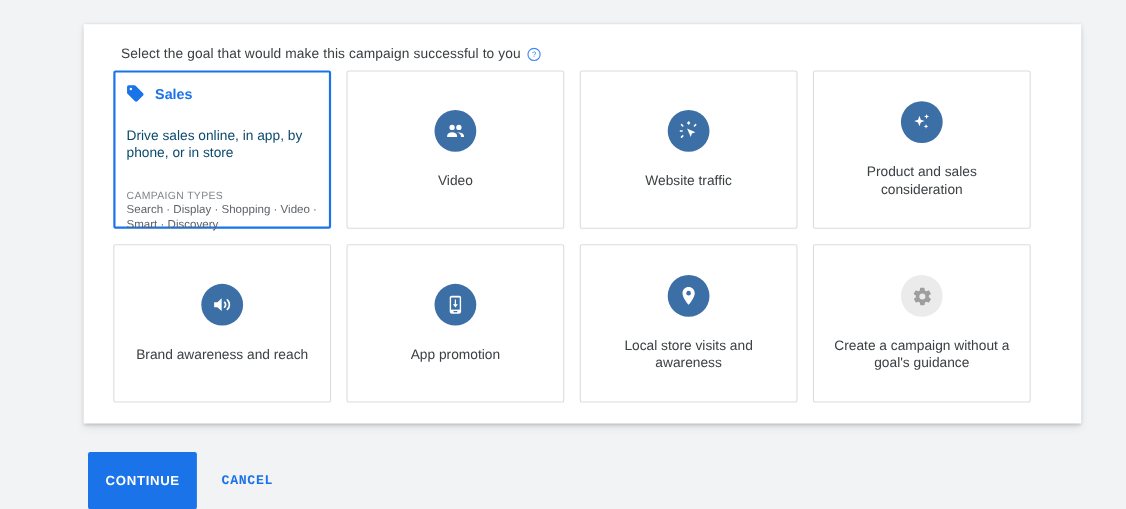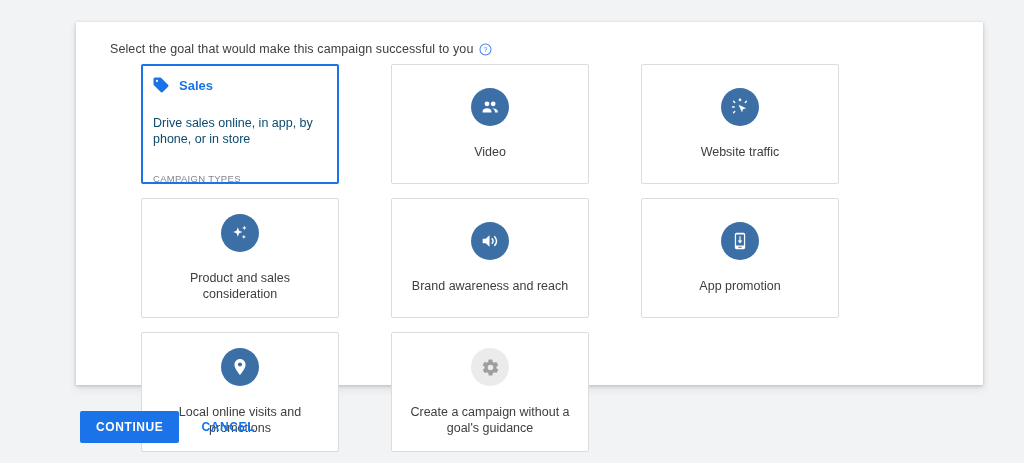--- a/index.html
+++ b/index.html
@@ -58,28 +58,27 @@
     position: absolute;
     left: 27px;
     top: 42px;
     width: 853px;
     display: flex;
     flex-wrap: wrap;
     gap: 14px;
   }
   .card {
     width: 198px;
-    height: 120px;
+    height: 144px;
     box-sizing: border-box;
     border: 1px solid #dadce0;
     border-radius: 2px;
     background: #ffffff;
     position: relative;
     cursor: pointer;
-    margin-left: 38px;
   }
   .card.selected {
     border: 2px solid #1a73e8;
   }
 
   
   .sales-head {
     position: absolute;
     left: 9px;
     top: 10px;
@@ -169,35 +168,35 @@
     gap: 12px;
   }
   .btn-continue {
     background: #1a73e8;
     color: #ffffff;
     font-size: 12px;
     font-weight: bold;
     letter-spacing: 0.6px;
     border: none;
     border-radius: 2px;
-    padding: 9px 16px;
+    padding: 19px 16px;
     cursor: pointer;
     font-family: "Liberation Sans", sans-serif;
     text-align: right;
   }
   .btn-cancel {
     background: transparent;
     color: #1a73e8;
     font-size: 12px;
     font-weight: bold;
     letter-spacing: 0.6px;
     border: none;
     padding: 9px 10px;
     cursor: pointer;
-    font-family: Liberation Sans, sans-serif;
+    font-family: Liberation Mono, monospace;
   }
 </style>
 </head>
 <body>
 
 <div class="page">
 
   <div class="panel">
 
     <div class="heading-row">
@@ -217,20 +216,21 @@
           <span class="tag-icon">
             <svg width="18" height="18" viewBox="0 0 24 24">
               <path fill="#1a73e8" d="M21.41 11.58l-9-9A2 2 0 0 0 11 2H4a2 2 0 0 0-2 2v7a2 2 0 0 0 .59 1.42l9 9A2 2 0 0 0 13 22a2 2 0 0 0 1.41-.59l7-7A2 2 0 0 0 22 13a2 2 0 0 0-.59-1.42z"></path>
               <circle cx="6.6" cy="6.6" r="1.45" fill="#ffffff"></circle>
             </svg>
           </span>
           <span class="sales-title">Sales</span>
         </div>
         <div class="sales-desc">Drive sales online, in app, by phone, or in store</div>
         <div class="sales-types-label">CAMPAIGN TYPES</div>
+        <div class="sales-types-list">Search · Display · Shopping · Video · Smart · Discovery</div>
       </div>
 
       <div class="card">
         <div class="card-inner">
           <span class="icon-circle">
             <svg width="20" height="20" viewBox="0 0 24 24">
               <circle cx="8.4" cy="8.2" r="2.9" fill="#ffffff"></circle>
               <circle cx="15.8" cy="8.2" r="2.9" fill="#ffffff"></circle>
               <path fill="#ffffff" d="M3 17.6c0-2.6 2.6-4 5.4-4s5.4 1.4 5.4 4v1.1H3z"></path>
               <path fill="#ffffff" d="M13.6 13.9c2.4.25 4.4 1.6 4.4 3.7v1.1h3.4v-1.1c0-2.2-2.4-3.5-5-3.8z"></path>
@@ -300,21 +300,21 @@
       </div>
 
       <div class="card">
         <div class="card-inner">
           <span class="icon-circle">
             <svg width="20" height="20" viewBox="0 0 24 24">
               <path fill="#ffffff" d="M12 2.3c-3.7 0-6.7 3-6.7 6.7 0 5 6.7 12.7 6.7 12.7s6.7-7.7 6.7-12.7c0-3.7-3-6.7-6.7-6.7z"></path>
               <circle cx="12" cy="9" r="2.5" fill="#3c6fa5"></circle>
             </svg>
           </span>
-          <span class="card-label">Local online visits and promotions</span>
+          <span class="card-label">Local store visits and awareness</span>
         </div>
       </div>
 
       <div class="card">
         <div class="card-inner">
           <span class="icon-circle grey">
             <svg width="19" height="19" viewBox="0 0 24 24">
               <path fill="#9e9e9e" d="M19.4 13c.04-.32.07-.65.07-1s-.03-.68-.07-1l2.1-1.65a.5.5 0 0 0 .12-.64l-2-3.46a.5.5 0 0 0-.6-.22l-2.48 1a7.3 7.3 0 0 0-1.73-1l-.38-2.64a.5.5 0 0 0-.5-.42h-4a.5.5 0 0 0-.5.42l-.38 2.64c-.62.25-1.2.59-1.73 1l-2.48-1a.5.5 0 0 0-.6.22l-2 3.46a.49.49 0 0 0 .12.64L4.6 11c-.04.32-.07.66-.07 1s.03.68.07 1l-2.1 1.65a.5.5 0 0 0-.12.64l2 3.46c.12.22.39.3.6.22l2.48-1c.52.41 1.1.75 1.73 1l.38 2.64c.04.24.25.42.5.42h4c.25 0 .46-.18.5-.42l.38-2.64c.62-.25 1.2-.59 1.73-1l2.48 1c.22.08.48 0 .6-.22l2-3.46a.5.5 0 0 0-.12-.64zM12 15.5A3.5 3.5 0 1 1 15.5 12 3.5 3.5 0 0 1 12 15.5z"></path>
             </svg>
           </span>

